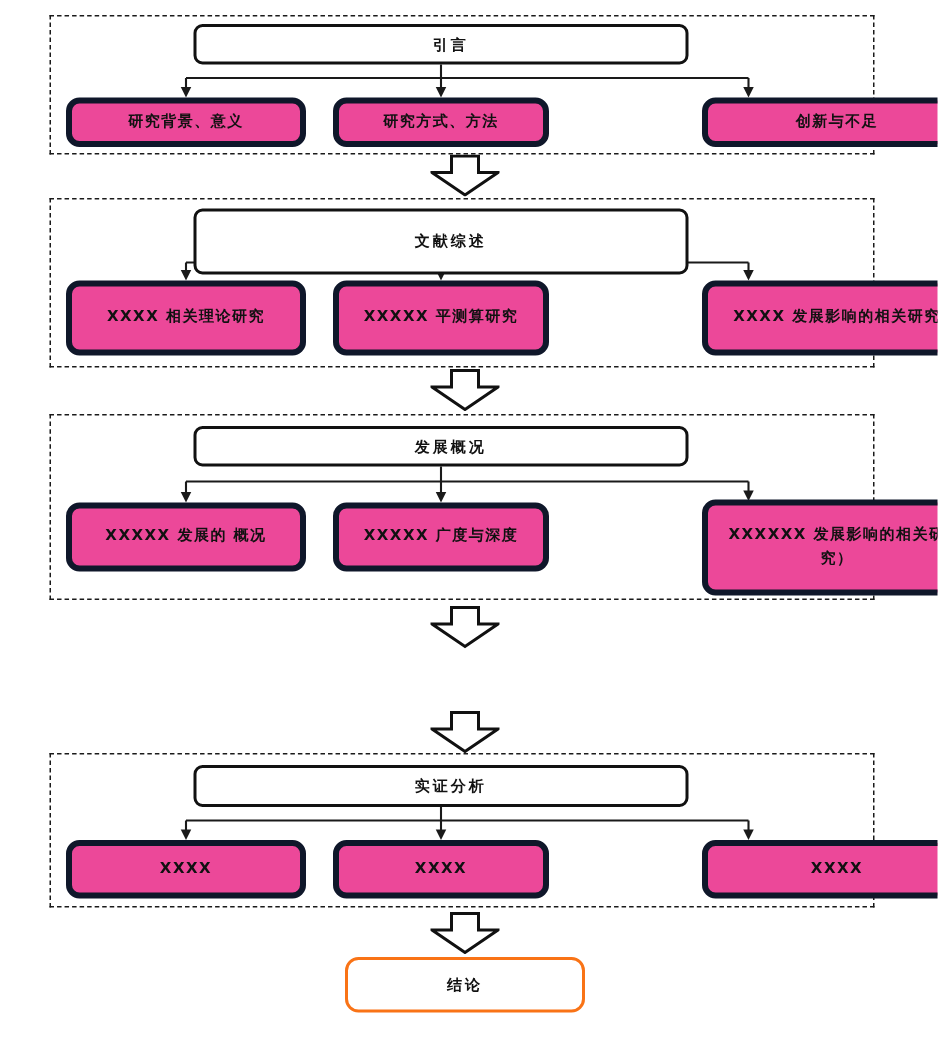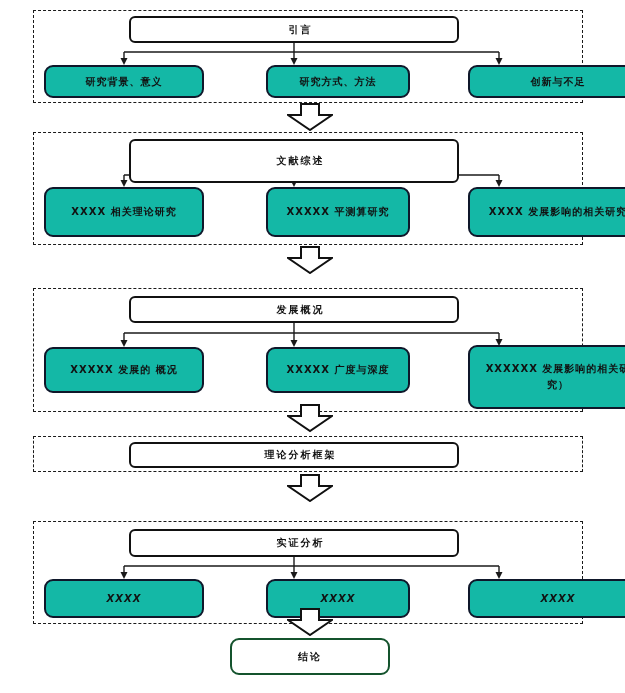--- a/index.html
+++ b/index.html
@@ -15,62 +15,62 @@
     position:absolute; left:33px; width:550px;
     border:1px dashed #1a1a1a; background:transparent;
   }
   .flow-title {
     position:absolute; left:95px; width:330px;
     border:2px solid #111111; border-radius:6px; background:#ffffff;
     display:flex; align-items:center; justify-content:center;
     font-size:10px; font-weight:bold; letter-spacing:2px; z-index:2;padding-left:13px;
   }
   .flow-child {
-    position:absolute; border:2px solid #0f172a; border-radius:9px; background:#14b8a6;
+    position:absolute; border:4px solid #0f172a; border-radius:9px; background:#ec4899;
     display:flex; align-items:center; justify-content:center; text-align:center;
     font-size:10px; font-weight:bold; letter-spacing:1px;
     padding:2px 8px; line-height:1.6; z-index:2;
   }
   .child-1 { left:10px;  width:160px; }
-  .child-2 { left:188px; width:144px;margin-left:44px; }
+  .child-2 { left:188px; width:144px; }
   .child-3 { left:390px; width:180px;margin-left:44px; }
 
   .connector { position:absolute; left:0; top:0; z-index:1; pointer-events:none; }
   .connector line { stroke:#1a1a1a; stroke-width:1.4; }
   .connector polygon { fill:#1a1a1a; }
 
   
   .s1 { top:10px;  height:93px;  }
   .s1 .flow-title { top:5px; height:27px; }
   .s1 .flow-child { top:54px; height:33px; }
   .s2 { top:132px; height:113px; }
   .s2 .flow-title { top:6px; height:44px; }
   .s2 .flow-child { top:54px; height:50px; }
-  .s3 { top:288px; height:124px; }
+  .s3 { top:276px; height:124px; }
   .s3 .flow-title { top:7px; height:27px; }
   .s3 .flow-child { top:58px; height:46px; }
   .s3 .child-3    { top:56px; height:64px; }
   .s4 { top:436px; height:36px; }
   .s4 .flow-title { top:5px; height:26px; }
-  .s5 { top:521px; height:103px; }
+  .s5 { top:502px; height:103px; }
   .s5 .flow-title { top:7px; height:28px; }
-  .s5 .flow-child { top:57px; height:39px;font-style:italic; }
+  .s5 .flow-child { top:57px; height:39px; }
 
   .block-arrow { position:absolute; left:287px; width:46px; height:28px; z-index:3; }
   .arrow-1 { top:103px; }
   .arrow-2 { top:246px; }
   .arrow-3 { top:403px; height:30px; }
   .arrow-4 { top:474px; }
   .arrow-5 { top:608px; }
   .block-arrow svg { display:block; width:100%; height:100%; }
   .block-arrow polygon { fill:#ffffff; stroke:#111111; stroke-width:2; stroke-linejoin:miter; }
 
   .conclusion-box {
     position:absolute; left:230px; top:638px; width:160px; height:37px;
-    border:2px solid #14532d; border-radius:9px; background:#ffffff;
+    border:2px solid #f97316; border-radius:9px; background:#ffffff;
     display:flex; align-items:center; justify-content:center;
     font-size:10px; font-weight:bold; letter-spacing:2px; z-index:2;
   }
 </style>
 </head>
 <body>
 
 <div class="canvas">
 
   <div class="section s1">
@@ -135,23 +135,20 @@
     <div class="flow-child child-2">XXXXX 广度与深度</div>
     <div class="flow-child child-3">XXXXXX 发展影响的相关研究）</div>
   </div>
 
   <div class="block-arrow arrow-3">
     <svg viewBox="0 0 46 28">
         <polygon points="14,1 32,1 32,12 45,12 23,27 1,12 14,12"></polygon>
       </svg>
   </div>
 
-  <div class="section s4">
-    <div class="flow-title">理论分析框架</div>
-  </div>
 
   <div class="block-arrow arrow-4">
     <svg viewBox="0 0 46 28">
         <polygon points="14,1 32,1 32,12 45,12 23,27 1,12 14,12"></polygon>
       </svg>
   </div>
 
   <div class="section s5">
     <svg class="connector" width="550" height="103">
       <line x1="260" y1="35" x2="260" y2="44"></line>

